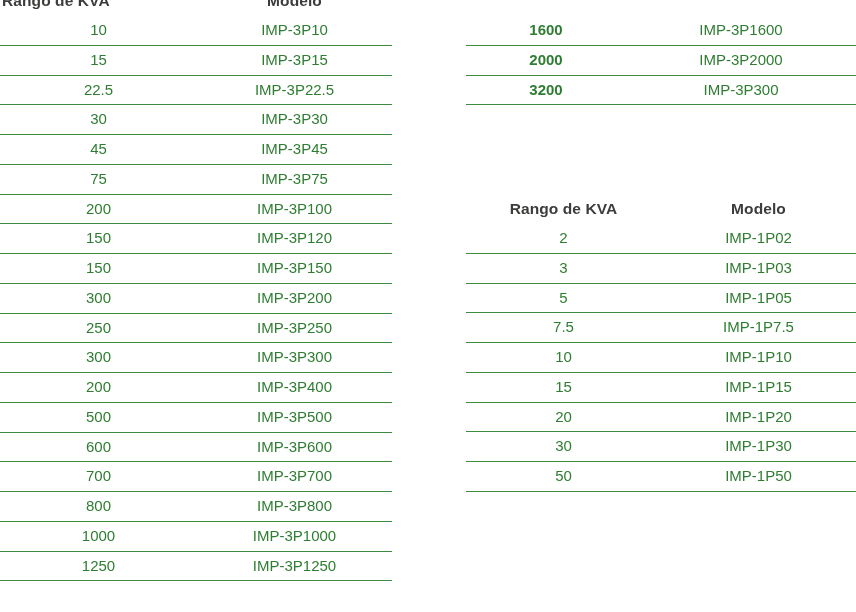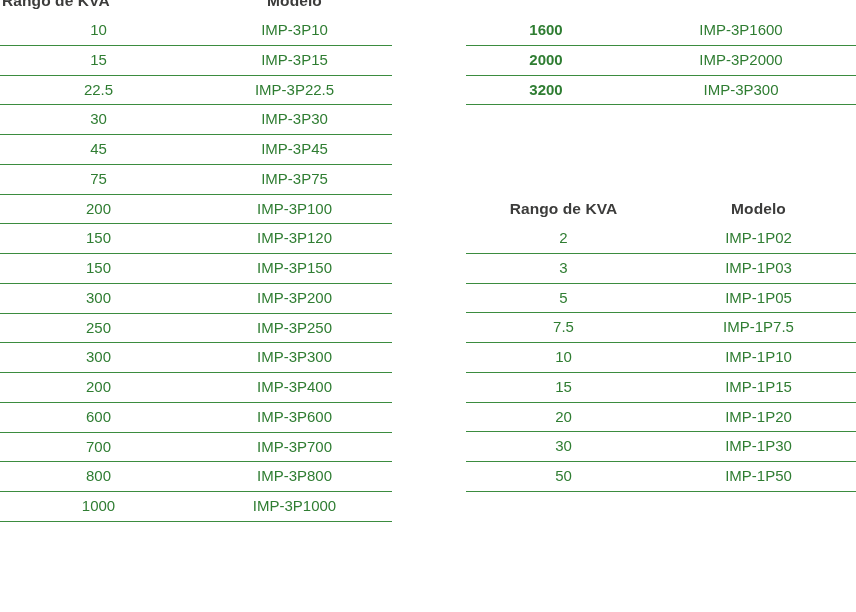--- a/index.html
+++ b/index.html
@@ -127,34 +127,42 @@
         </tr>
         <tr>
           <td>300</td>
           <td>IMP-3P300</td>
         </tr>
         <tr>
           <td>200</td>
           <td>IMP-3P400</td>
         </tr>
         <tr>
+          <td>500</td>
+          <td>IMP-3P500</td>
+        </tr>
+        <tr>
           <td>600</td>
           <td>IMP-3P600</td>
         </tr>
         <tr>
           <td>700</td>
           <td>IMP-3P700</td>
         </tr>
         <tr>
           <td>800</td>
           <td>IMP-3P800</td>
         </tr>
         <tr>
           <td>1000</td>
           <td>IMP-3P1000</td>
+        </tr>
+        <tr>
+          <td>1250</td>
+          <td>IMP-3P1250</td>
         </tr>
       </tbody>
     </table>
   </div>
 
   <div class="table-block t-right1">
     <table class="kva no-head">
       <tbody>
         <tr>
           <td>1600</td>

